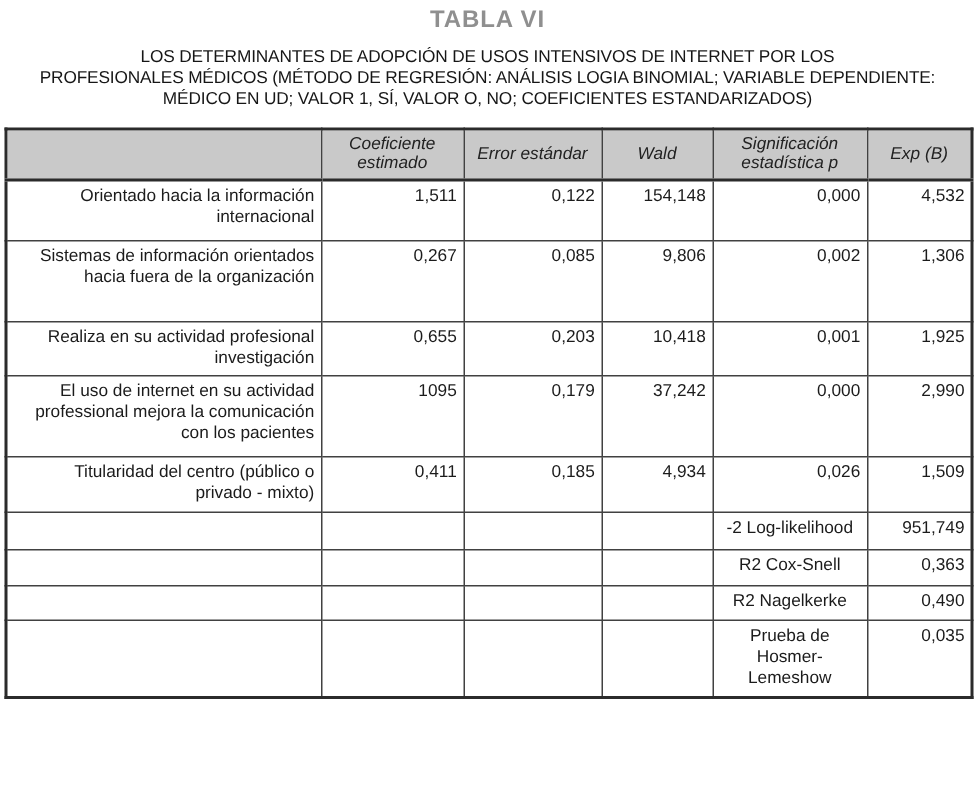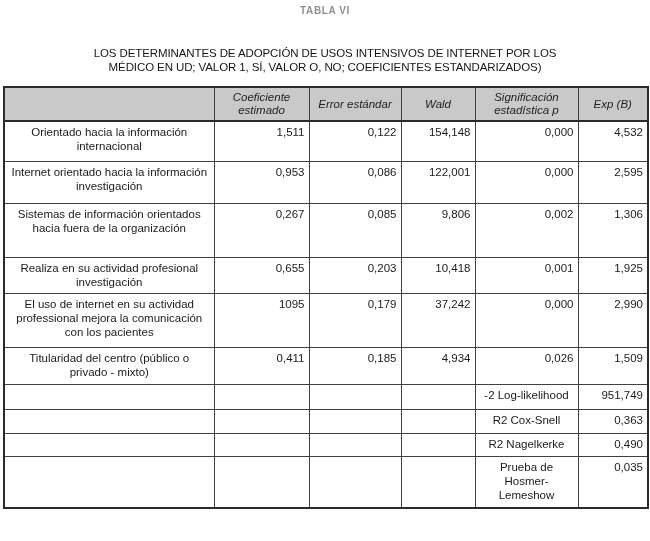--- a/index.html
+++ b/index.html
@@ -14,30 +14,30 @@
   .page {
     width: 650px;
     height: 541px;
     overflow: hidden;
     box-sizing: border-box;
   }
   .caption {
     text-align: center;
     color: #8f8f8f;
     font-weight: bold;
-    font-size: 10px;
+    font-size: 16px;
     letter-spacing: 0.6px;
     padding-top: 5px;
   }
   .subtitle {
     text-align: center;
     color: #161616;
     font-size: 11.5px;
     line-height: 14px;
-    margin-top: 30px;
+    margin-top: 8px;
     letter-spacing: -0.1px;
   }
   table.stats {
     border-collapse: collapse;
     table-layout: fixed;
     width: 644px;
     margin: 12px 3px 0 3px;
     border: 2px solid #2b2b2b;
   }
   table.stats th,
@@ -58,21 +58,21 @@
     border-bottom: 2px solid #2b2b2b;
   }
   table.stats td {
     font-size: 11.5px;
     line-height: 14px;
     color: #1b1b1b;
     vertical-align: top;
     padding: 3px 4px 4px 4px;
   }
   td.lbl {
-    text-align: center;
+    text-align: right;
     padding-left: 7px;
     padding-right: 12px;
   }
   td.num {
     text-align: right;
   }
   td.sum-lbl {
     text-align: center;
     padding-left: 3px;
     padding-right: 3px;
@@ -92,20 +92,21 @@
 </style>
 </head>
 <body>
 
 <div class="page">
 
   <div class="caption">TABLA VI</div>
 
   <div class="subtitle">
     <div>LOS DETERMINANTES DE ADOPCIÓN DE USOS INTENSIVOS DE INTERNET POR LOS</div>
+    <div>PROFESIONALES MÉDICOS (MÉTODO DE REGRESIÓN: ANÁLISIS LOGIA BINOMIAL; VARIABLE DEPENDIENTE:</div>
     <div>MÉDICO EN UD; VALOR 1, SÍ, VALOR O, NO; COEFICIENTES ESTANDARIZADOS)</div>
   </div>
 
   <table class="stats">
     <colgroup>
       <col style="width:210px">
       <col style="width:95px">
       <col style="width:92px">
       <col style="width:74px">
       <col style="width:103px">
@@ -123,28 +124,20 @@
     </thead>
     <tbody>
       <tr class="h-r1">
         <td class="lbl">Orientado hacia la información internacional</td>
         <td class="num">1,511</td>
         <td class="num">0,122</td>
         <td class="num">154,148</td>
         <td class="num">0,000</td>
         <td class="num">4,532</td>
       </tr>
-      <tr class="h-r2">
-        <td class="lbl">Internet orientado hacia la información investigación</td>
-        <td class="num">0,953</td>
-        <td class="num">0,086</td>
-        <td class="num">122,001</td>
-        <td class="num">0,000</td>
-        <td class="num">2,595</td>
-      </tr>
       <tr class="h-r4">
         <td class="lbl">Sistemas de información orientados hacia fuera de la organización</td>
         <td class="num">0,267</td>
         <td class="num">0,085</td>
         <td class="num">9,806</td>
         <td class="num">0,002</td>
         <td class="num">1,306</td>
       </tr>
       <tr class="h-r5">
         <td class="lbl">Realiza en su actividad profesional investigación</td>

